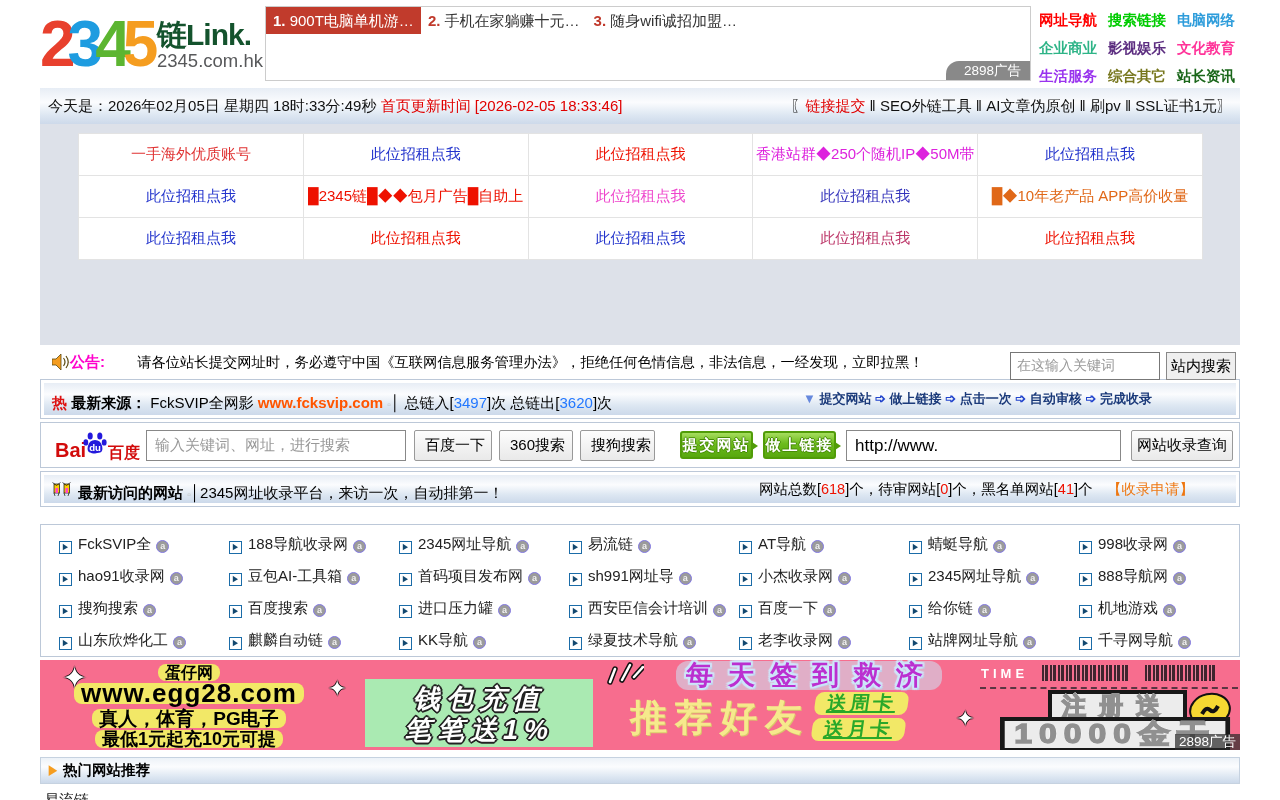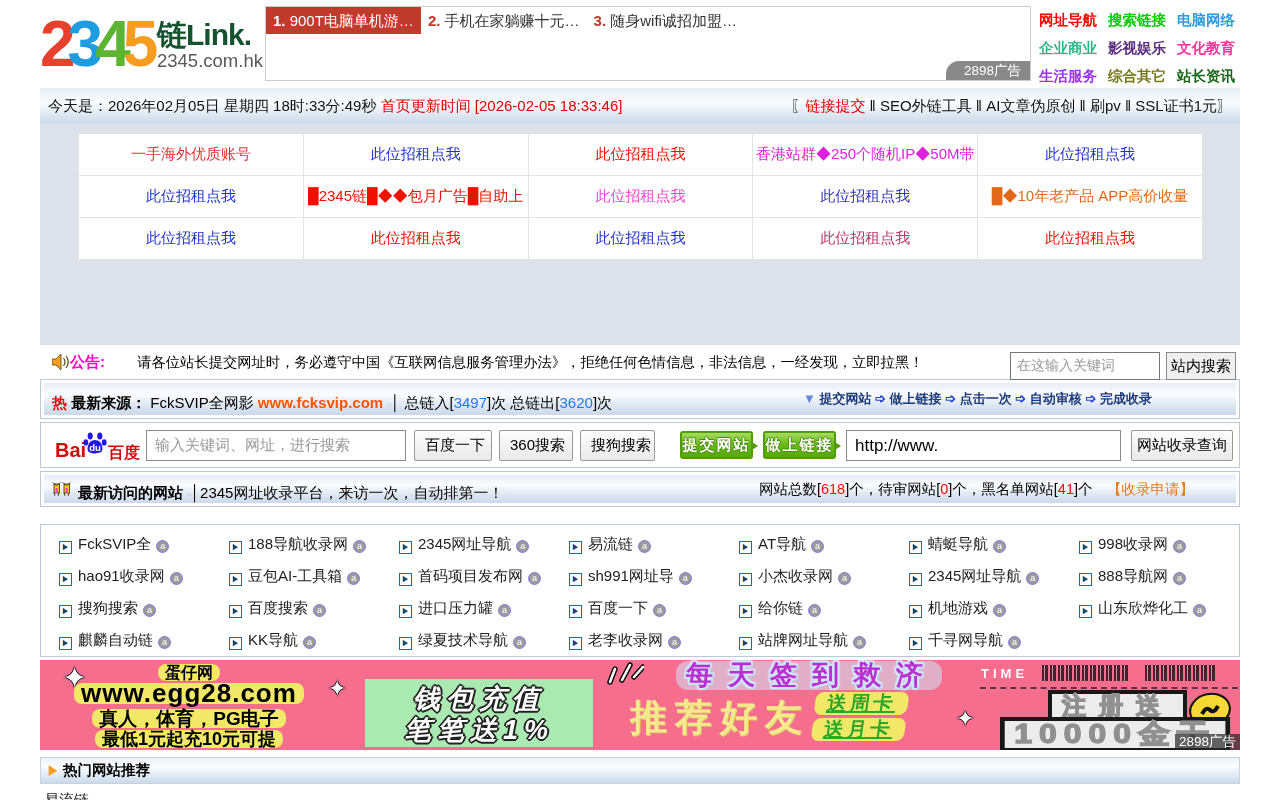--- a/index.html
+++ b/index.html
@@ -198,20 +198,21 @@
     <div class="cell"><span class="ticon">▶</span>hao91收录网<span class="aicon">a</span></div>
     <div class="cell"><span class="ticon">▶</span>豆包AI-工具箱<span class="aicon">a</span></div>
     <div class="cell"><span class="ticon">▶</span>首码项目发布网<span class="aicon">a</span></div>
     <div class="cell"><span class="ticon">▶</span>sh991网址导<span class="aicon">a</span></div>
     <div class="cell"><span class="ticon">▶</span>小杰收录网<span class="aicon">a</span></div>
     <div class="cell"><span class="ticon">▶</span>2345网址导航<span class="aicon">a</span></div>
     <div class="cell"><span class="ticon">▶</span>888导航网<span class="aicon">a</span></div>
     <div class="cell"><span class="ticon">▶</span>搜狗搜索<span class="aicon">a</span></div>
     <div class="cell"><span class="ticon">▶</span>百度搜索<span class="aicon">a</span></div>
     <div class="cell"><span class="ticon">▶</span>进口压力罐<span class="aicon">a</span></div>
+    <div class="cell"><span class="ticon">▶</span>西安臣信会计培训<span class="aicon">a</span></div>
     <div class="cell"><span class="ticon">▶</span>百度一下<span class="aicon">a</span></div>
     <div class="cell"><span class="ticon">▶</span>给你链<span class="aicon">a</span></div>
     <div class="cell"><span class="ticon">▶</span>机地游戏<span class="aicon">a</span></div>
     <div class="cell"><span class="ticon">▶</span>山东欣烨化工<span class="aicon">a</span></div>
     <div class="cell"><span class="ticon">▶</span>麒麟自动链<span class="aicon">a</span></div>
     <div class="cell"><span class="ticon">▶</span>KK导航<span class="aicon">a</span></div>
     <div class="cell"><span class="ticon">▶</span>绿夏技术导航<span class="aicon">a</span></div>
     <div class="cell"><span class="ticon">▶</span>老李收录网<span class="aicon">a</span></div>
     <div class="cell"><span class="ticon">▶</span>站牌网址导航<span class="aicon">a</span></div>
     <div class="cell"><span class="ticon">▶</span>千寻网导航<span class="aicon">a</span></div>

